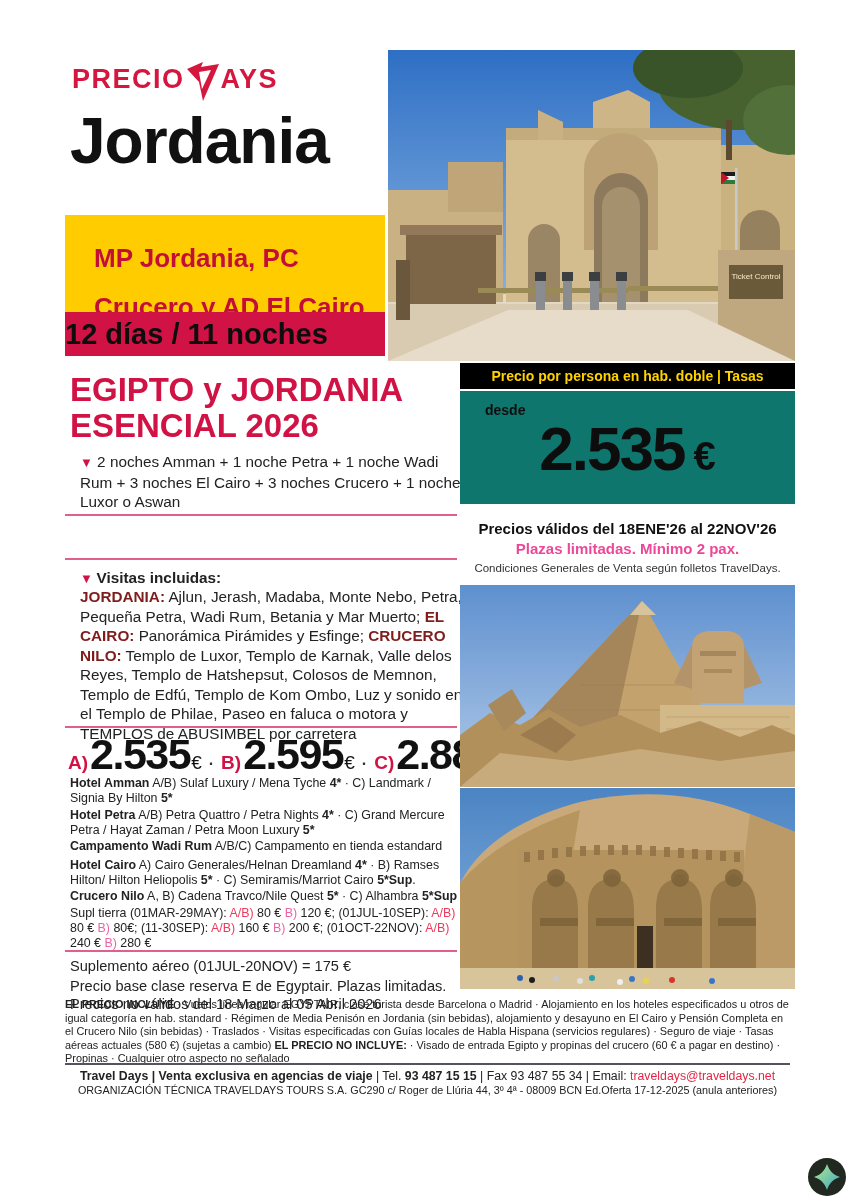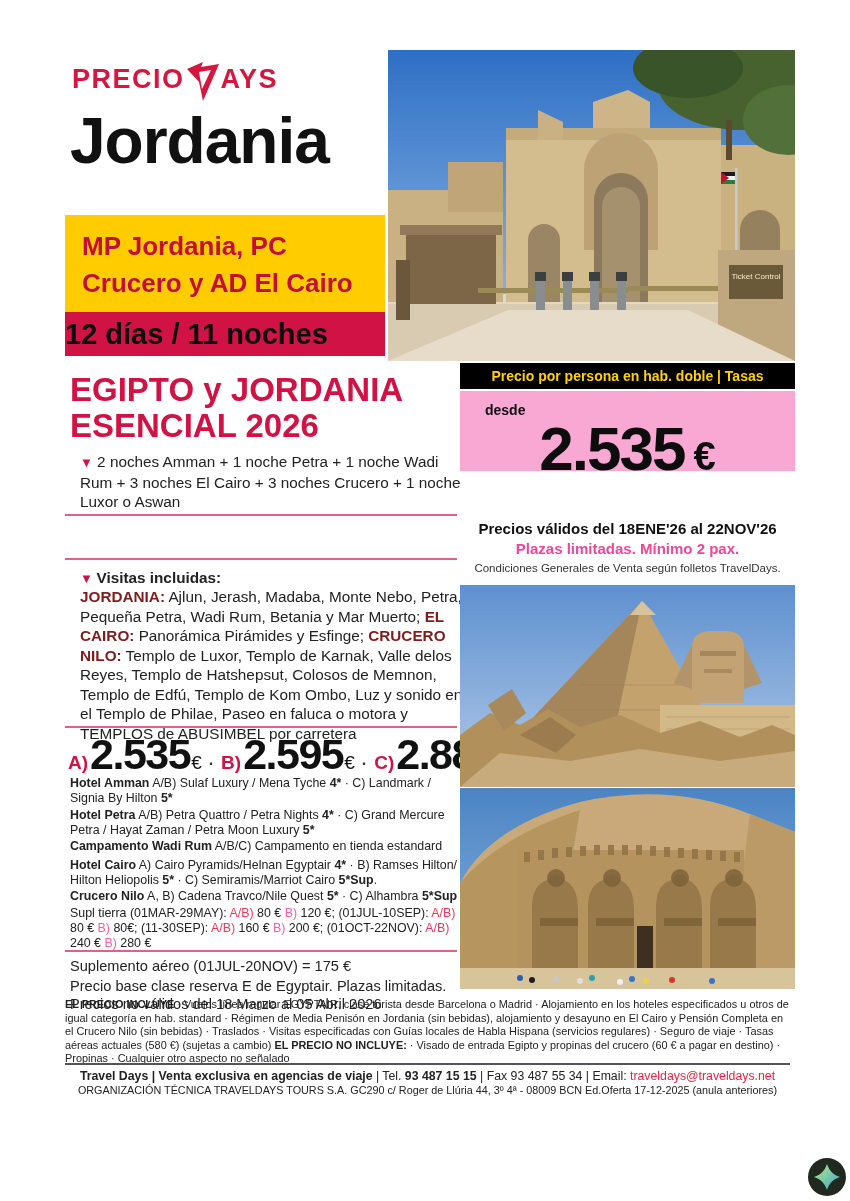--- a/index.html
+++ b/index.html
@@ -10,21 +10,21 @@
   
   #logo{left:72px;top:60px;display:flex;align-items:flex-start;}
   .logo-txt{font-size:27px;font-weight:bold;color:#d5173f;letter-spacing:1.5px;line-height:38px;}
   #logo svg{margin:0 1px;}
 
   
   #main-title{left:70px;top:104px;font-size:64px;font-weight:bold;color:#111;letter-spacing:-1px;}
 
   
   #plan-box{left:65px;top:215px;width:320px;height:97px;background:#ffcc00;}
-  #plan-box .ln{margin:0;padding:0 0 0 17px;font-size:26px;font-weight:bold;color:#c30f38;line-height:37px;}
+  #plan-box .ln{margin:12px;padding:0 0 0 17px;font-size:26px;font-weight:bold;color:#c30f38;line-height:37px;}
   #plan-box .ln:first-child{padding-top:13px;}
   #duration-box{left:65px;top:312px;width:320px;height:44px;background:#d11245;}
   #duration-box span{display:block;padding-left:0;font-size:29px;font-weight:bold;color:#0d0d0d;line-height:45px;}
 
   
   #offer-title{left:70px;top:372px;font-size:33px;font-weight:bold;color:#d11245;line-height:36px;width:400px;}
   .body-par{left:70px;width:388px;font-size:15.3px;line-height:19.5px;color:#222;margin-left:10px;}
   .tri{color:#d11245;font-size:13px;}
   .b{font-weight:bold;}
   .red{color:#7f1d1d;font-weight:bold;}
@@ -49,21 +49,21 @@
 
   
   #footer-1{left:65px;top:1069px;width:725px;text-align:center;font-size:12.3px;color:#222;}
   #footer-1 .link{color:#e42544;}
   #footer-2{left:65px;top:1084px;width:725px;text-align:center;font-size:10.8px;color:#222;}
 
   
   #photo-jerash{left:388px;top:50px;width:407px;height:311px;}
   #price-bar{left:460px;top:363px;width:335px;height:26px;background:#000;}
   #price-bar span{display:block;text-align:center;font-size:14px;font-weight:bold;color:#ffd200;line-height:27px;}
-  #price-box{left:460px;top:391px;width:335px;height:80px;background:#f9a8d4;}
+  #price-box{left:460px;top:391px;width:335px;height:113px;background:#0f766e;}
   #desde{position:absolute;left:25px;top:11px;font-size:14px;font-weight:bold;color:#0d0d0d;}
   #big-price{position:absolute;left:0;right:0;top:22px;text-align:center;}
   #big-price .v{font-size:62px;font-weight:bold;color:#0d0d0d;letter-spacing:-2px;}
   #big-price .c{font-size:40px;font-weight:bold;color:#0d0d0d;margin-left:9px;}
   #valid-1{left:460px;top:520px;width:335px;text-align:center;font-size:15px;font-weight:bold;color:#111;}
   #valid-2{left:460px;top:540px;width:335px;text-align:center;font-size:15px;font-weight:bold;color:#ec4899;}
   #conditions{left:460px;top:562px;width:335px;text-align:center;font-size:11.5px;color:#333;}
   #photo-giza{left:460px;top:585px;width:335px;height:202px;}
   #photo-abusimbel{left:460px;top:788px;width:335px;height:201px;}
   #corner-badge{left:807px;top:1157px;width:40px;height:40px;cursor:pointer;}
@@ -120,21 +120,21 @@
     <span class="price-cur">€</span>
     <span class="price-sep">·</span>
     <span class="price-label">C)</span>
     <span class="price-value">2.885</span>
     <span class="price-cur">€</span>
   </div>
 
   <div class="abs hotel-par" style="top:776px;"><span class="b">Hotel Amman</span><span>  A/B)  Sulaf Luxury / Mena Tyche  </span><span class="b">4*</span><span> · C) Landmark / Signia By Hilton </span><span class="b">5*</span></div>
   <div class="abs hotel-par" style="top:808px;"><span class="b">Hotel Petra</span><span>  A/B) Petra Quattro / Petra Nights </span><span class="b">4*</span><span> · C)  Grand Mercure Petra / Hayat Zaman / Petra Moon Luxury </span><span class="b">5*</span></div>
   <div class="abs hotel-par" style="top:839px;"><span class="b">Campamento Wadi Rum</span><span> A/B/C) Campamento en tienda estandard</span></div>
-  <div class="abs hotel-par" style="top:858px;"><span class="b">Hotel Cairo</span><span> A) Cairo Pyramids/Helnan Egyptair </span><span class="b">4*</span><span> · B) Ramses Hilton/ Hilton Heliopolis </span><span class="b">5*</span><span> · C) Semiramis/Marriot Cairo </span><span class="b">5*Sup</span><span>.</span></div>
+  <div class="abs hotel-par" style="top:858px;"><span class="b">Hotel Cairo</span><span> A) Cairo Generales/Helnan Dreamland </span><span class="b">4*</span><span> · B) Ramses Hilton/ Hilton Heliopolis </span><span class="b">5*</span><span> · C) Semiramis/Marriot Cairo </span><span class="b">5*Sup</span><span>.</span></div>
   <div class="abs hotel-par" style="top:889px;"><span class="b">Crucero Nilo</span><span> A, B) Cadena Travco/Nile Quest </span><span class="b">5*</span><span> · C) Alhambra </span><span class="b">5*Sup</span></div>
   <div class="abs hotel-par" style="top:906px;"><span>Supl tierra (01MAR-29MAY): </span><span class="ab">A/B)</span><span> 80 € </span><span class="b2">B)</span><span> 120 €; (01JUL-10SEP): </span><span class="ab">A/B)</span><span> 80 € </span><span class="b2">B)</span><span> 80€; (11-30SEP): </span><span class="ab">A/B)</span><span> 160 € </span><span class="b2">B)</span><span> 200 €; (01OCT-22NOV): </span><span class="ab">A/B)</span><span> 240 € </span><span class="b2">B)</span><span> 280 €</span></div>
 
   <div class="abs rule" style="top:950px;"></div>
 
   <div class="abs mid-par" style="top:958px;">Suplemento aéreo (01JUL-20NOV) = 175 €</div>
   <div class="abs mid-par" style="top:978px;">Precio base clase reserva E de Egyptair.  Plazas limitadas. Precios no válidos del 18 Marzo al 05 Abril 2026</div>
 
   <div id="incluye-par" class="abs"><span class="b">EL PRECIO INCLUYE</span><span>  · Vuelos línea regular EGYPTAIR,  clase turista desde Barcelona o Madrid  · Alojamiento en los hoteles especificados u otros de igual categoría en hab. standard · Régimen de Media Penisón en Jordania (sin bebidas), alojamiento y desayuno en El Cairo y Pensión Completa en el Crucero Nilo (sin bebidas) · Traslados · Visitas especificadas con Guías locales de Habla Hispana (servicios regulares) · Seguro de viaje · Tasas aéreas  actuales (580 €) (sujetas a cambio) </span><span class="b">EL PRECIO NO INCLUYE:</span><span> · Visado de entrada Egipto y propinas del crucero (60 € a pagar en destino) · Propinas · Cualquier otro aspecto no señalado</span></div>
 

